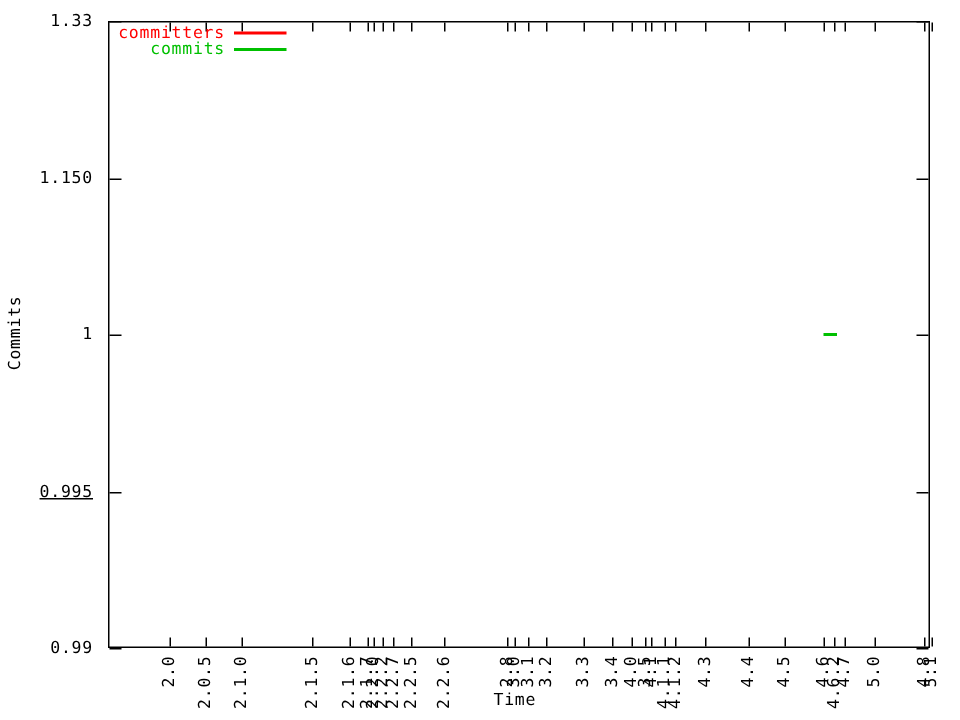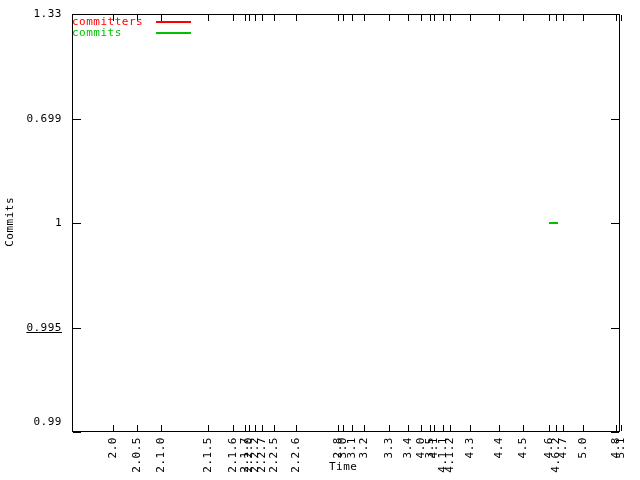--- a/index.html
+++ b/index.html
@@ -13,40 +13,40 @@
   .xtick-label{
     position:absolute;white-space:nowrap;line-height:13px;
     transform-origin:0 0;transform:rotate(-90deg) translateX(-100%);
   }
   .tickmark{position:absolute;background:#000000;}
   #y-axis-title{
     position:absolute;left:3px;top:197px;white-space:nowrap;line-height:13px;
     transform-origin:0 0;transform:rotate(-90deg) translateX(-100%);
   }
   #x-axis-title{position:absolute;left:329px;top:461px;line-height:12px;}
-  .legend-row-label{position:absolute;left:72px;width:78px;line-height:11px;}
+  .legend-row-label{position:absolute;left:72px;width:78px;text-align:right;line-height:11px;}
   .legend-row-line{position:absolute;left:156px;width:35px;height:2px;}
   .series-segment{position:absolute;height:2px;}
 </style>
 </head>
 <body>
 
 <div id="canvas">
   <div id="plot-border" style="left: 72px; top: 14px; width: 548px; height: 418px;"></div>
   <div id="ticks-layer">
-      <div class="ytick-label" style="top: 416px;">0.99</div>
+      <div class="ytick-label" style="top: 426px;">0.99</div>
       <div class="tickmark" style="left: 73px; top: 432px; width: 8px; height: 1px;"></div>
       <div class="tickmark" style="left: 611px; top: 432px; width: 8px; height: 1px;"></div>
       <div class="ytick-label" style="top: 322px; text-decoration: underline;">0.995</div>
       <div class="tickmark" style="left: 73px; top: 328px; width: 8px; height: 1px;"></div>
       <div class="tickmark" style="left: 611px; top: 328px; width: 8px; height: 1px;"></div>
       <div class="ytick-label" style="top: 217px;">1</div>
       <div class="tickmark" style="left: 73px; top: 223px; width: 8px; height: 1px;"></div>
       <div class="tickmark" style="left: 611px; top: 223px; width: 8px; height: 1px;"></div>
-      <div class="ytick-label" style="top: 113px;">0.699</div>
+      <div class="ytick-label" style="top: 113px;">1.150</div>
       <div class="tickmark" style="left: 73px; top: 119px; width: 8px; height: 1px;"></div>
       <div class="tickmark" style="left: 611px; top: 119px; width: 8px; height: 1px;"></div>
       <div class="ytick-label" style="top: 8px;">1.33</div>
       <div class="tickmark" style="left: 73px; top: 14px; width: 8px; height: 1px;"></div>
       <div class="tickmark" style="left: 611px; top: 14px; width: 8px; height: 1px;"></div>
       <div class="tickmark" style="left: 113px; top: 425px; width: 1px; height: 6px;"></div>
       <div class="tickmark" style="left: 113px; top: 15px; width: 1px; height: 6px;"></div>
       <div class="xtick-label" style="left: 106px; top: 437px;">2.0</div>
       <div class="tickmark" style="left: 137px; top: 425px; width: 1px; height: 6px;"></div>
       <div class="tickmark" style="left: 137px; top: 15px; width: 1px; height: 6px;"></div>

